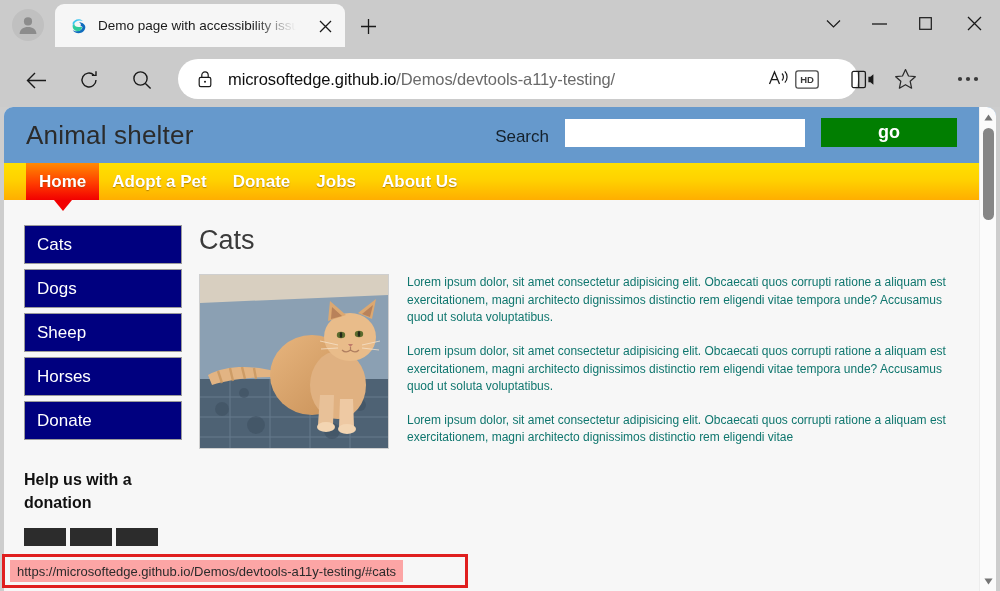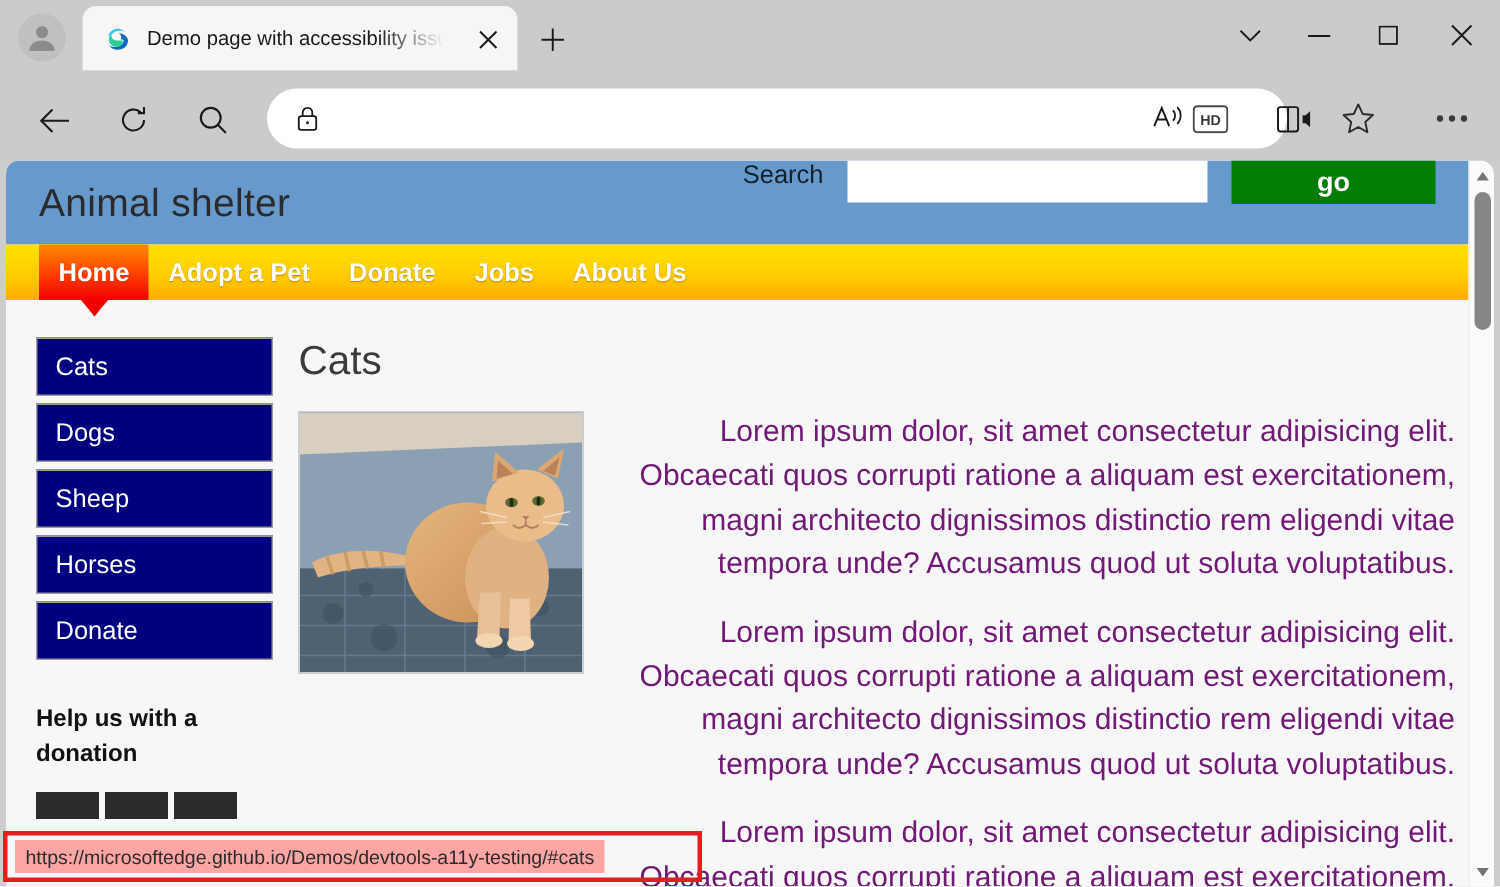--- a/index.html
+++ b/index.html
@@ -102,21 +102,21 @@
   .site-header {
     position: relative; height: 56px; background: #6699cc;
     display: flex; align-items: center;
   }
   .site-title {
     margin-left: 22px; font-size: 26px; font-weight: 400; color: #2b2b2b;
     letter-spacing: 0.2px;
   }
   .search-wrap {
     position: absolute; right: 39px; top: 0; height: 40px;
-    display: flex; align-items: flex-start; gap: 16px;
+    display: flex; align-items: flex-end; gap: 16px;
   }
   .search-label { font-size: 17px; color: #14202b; }
   .search-input {
     width: 240px; height: 28px; background: #ffffff;
     border: 0; outline: 0; font-size: 14px; padding: 0 6px;
     font-family: "Liberation Sans", sans-serif;
   }
   .go-btn {
     width: 136px; height: 29px; background: #017e01; border: 0;
     color: #ffffff; font-size: 18px; cursor: pointer;
@@ -170,23 +170,22 @@
   .content-heading {
     font-size: 27px; font-weight: 400; color: #3b3b3b; margin-bottom: 18px;
   }
   .article { display: flex; gap: 18px; }
   .cat-photo {
     width: 190px; height: 175px; flex: 0 0 auto;
     border: 1px solid #cfcfcf; background: #8aa0b4; overflow: hidden;
   }
   .para-col { flex: 1 1 auto; }
   .para {
-    font-size: 20px; color: #701a75; line-height: 1.47;
+    font-size: 12px; color: #0f766e; line-height: 1.47;
     margin-bottom: 16px;
-    text-align: right;
   }
 
   
   .pg-scroll {
     position: absolute; right: 0; top: 0; width: 17px; height: 484px;
     background: #fbfbfb; border-left: 1px solid #ededed;
   }
   .pg-arrow {
     position: absolute; left: 0; width: 17px; height: 18px;
     display: flex; align-items: center; justify-content: center;
@@ -289,20 +288,21 @@
       <path d="M13.4 13.4 L18.6 18.6" stroke="#1a1a1a" stroke-width="1.4" fill="none"></path>
     </svg>
   </div>
 
   <div class="omnibox">
     <svg class="lock-icon" viewBox="0 0 18 18">
       <rect x="3.2" y="7.4" width="11.6" height="9.2" rx="1.6" stroke="#1a1a1a" stroke-width="1.2" fill="none"></rect>
       <path d="M5.8 7.4 V5.1 a3.2 3.2 0 0 1 6.4 0 V7.4" stroke="#1a1a1a" stroke-width="1.2" fill="none"></path>
       <circle cx="9" cy="11.8" r="1" fill="#1a1a1a"></circle>
     </svg>
+    <div class="url"><span class="host">microsoftedge.github.io</span><span>/Demos/devtools-a11y-testing/</span></div>
   </div>
 
   <div class="tb-right" id="read-aloud">
     <svg width="22" height="20" viewBox="0 0 22 20">
       <path d="M1.5 15 L6.5 3 L11.5 15 M3.6 10.6 H9.4" stroke="#1a1a1a" stroke-width="1.3" fill="none"></path>
       <path d="M14 4.5 a5 5 0 0 1 0 7" stroke="#1a1a1a" stroke-width="1.2" fill="none"></path>
       <path d="M16.8 2.4 a8 8 0 0 1 0 11.2" stroke="#1a1a1a" stroke-width="1.2" fill="none"></path>
     </svg>
   </div>
   <div class="tb-right" id="hd-badge">

